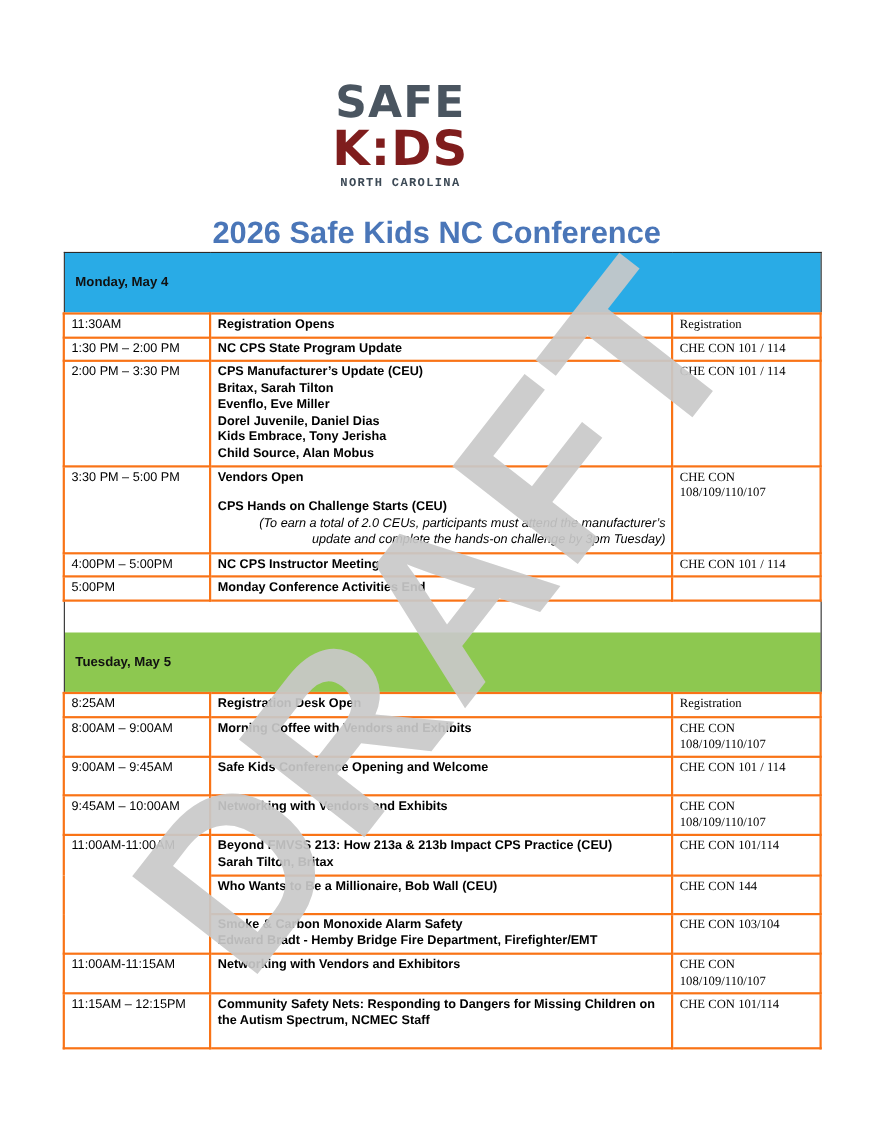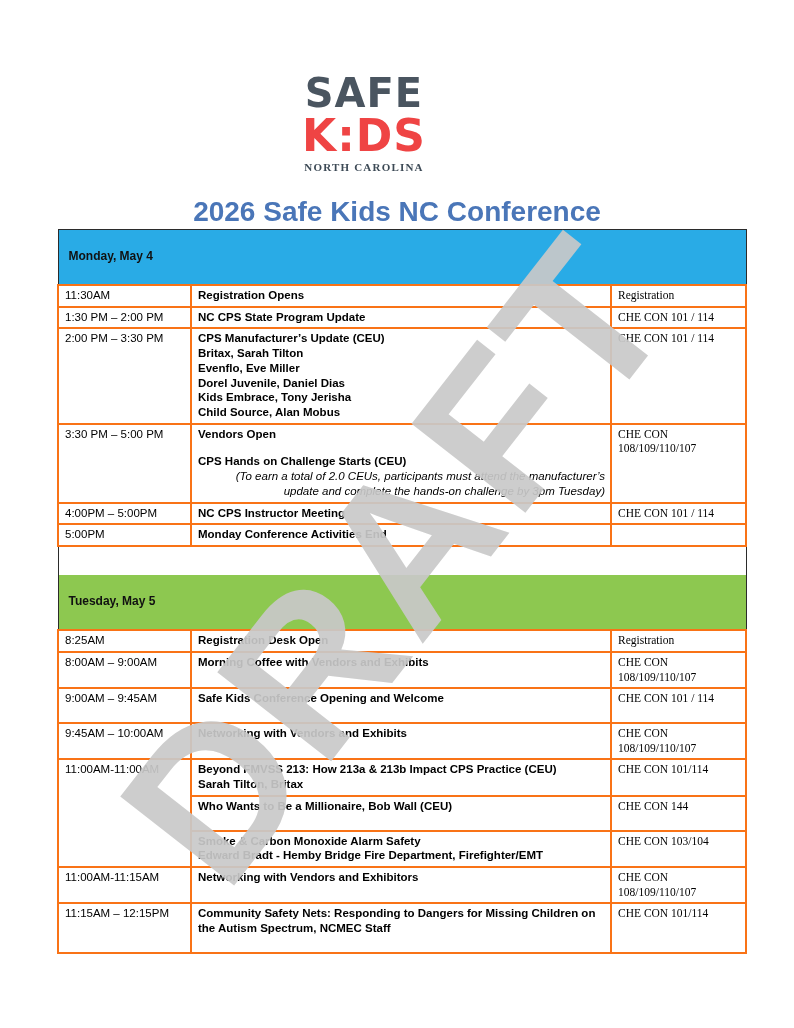--- a/index.html
+++ b/index.html
@@ -75,21 +75,21 @@
   .logo-kids {
     font-family: "DejaVu Sans", sans-serif;
     font-weight: 700;
     font-size: 44px;
     letter-spacing: 1px;
     color: #2b9dd4;
     display: inline-block;
   }
   .logo-sub {
     display: block;
-    font-family: Liberation Serif, serif;
+    font-family: Liberation Mono, monospace;
     font-weight: 700;
     font-size: 11px;
     letter-spacing: 1.2px;
     color: #3d4a56;
     margin-top: 4px;
   }
 
   
   .doc-title {
     position: absolute;
@@ -164,21 +164,21 @@
 
 <div class="page">
 
   <div class="watermark">
     <div class="watermark-text" style="color: rgb(201, 201, 201);">DRAFT</div>
   </div>
 
   <div class="logo-block">
     <span class="logo-safe" style="color: rgb(74, 85, 96);">SAFE</span>
     <span class="logo-kids-row">
-      <span class="logo-kids" style="color: #ef4444;">K:DS</span>
+      <span class="logo-kids" style="color: #7f1d1d;">K:DS</span>
     </span>
     <span class="logo-sub" style="color: rgb(61, 74, 86);">NORTH CAROLINA</span>
   </div>
 
   <div class="doc-title" style="color: rgb(74, 118, 184);">2026 Safe Kids NC Conference</div>
 
   <div class="sched-wrap">
     <table class="sched">
       <colgroup>
         <col class="c-time">

